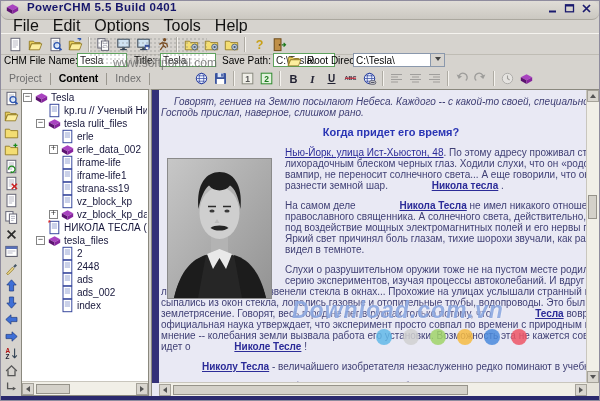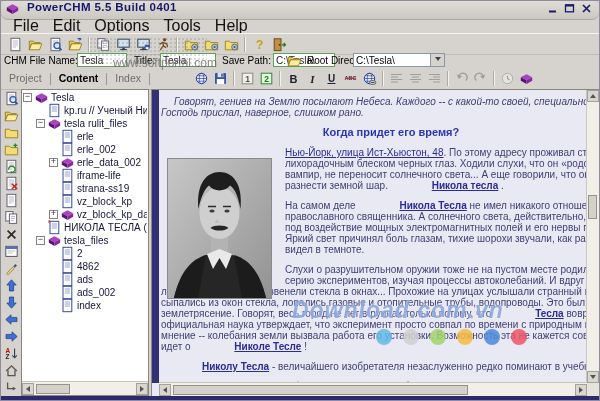--- a/index.html
+++ b/index.html
@@ -490,33 +490,33 @@
             </svg></span><span>kp.ru // Ученый Нико</span></div>
         <div class="trow"><span class="dspace"></span><span class="toggle">−</span><span class="ticon"><svg viewBox="0 0 15 15" width="15" height="15">
               <path d="M1.8 6.2 7.6 3.2 13.2 6.2 7.5 9.2Z" fill="#a943c0"></path>
               <path d="M1.8 6.2 7.5 9.2V13L1.8 9.8Z" fill="#5c1370"></path>
               <path d="M13.2 6.2 7.5 9.2V13L13.2 9.8Z" fill="#87259e"></path>
             </svg></span><span>tesla rulit_files</span></div>
         <div class="trow"><span class="dspace"></span><span class="dspace"></span><span class="tspace"></span><span class="ticon"><svg viewBox="0 0 15 15" width="15" height="15">
               <rect x="3" y="1.3" width="8.8" height="12.4" fill="#fff" stroke="#3a4a9e"></rect>
               <path d="M4.8 4h5.2M4.8 6h5.2M4.8 8h5.2" stroke="#7a8ac8" stroke-width=".8" fill="none"></path>
             </svg></span><span>erle</span></div>
-        <div class="trow"><span class="dspace"></span><span class="dspace"></span><span class="tspace"></span><span class="ticon"><svg viewBox="0 0 15 15" width="15" height="15">
-              <rect x="3" y="1.3" width="8.8" height="12.4" fill="#fff" stroke="#3a4a9e"></rect>
-              <path d="M4.8 4h5.2M4.8 6h5.2M4.8 8h5.2" stroke="#7a8ac8" stroke-width=".8" fill="none"></path>
-            </svg></span><span>erle_002</span></div>
         <div class="trow"><span class="dspace"></span><span class="dspace"></span><span class="toggle">+</span><span class="ticon"><svg viewBox="0 0 15 15" width="15" height="15">
               <path d="M1.8 6.2 7.6 3.2 13.2 6.2 7.5 9.2Z" fill="#a943c0"></path>
               <path d="M1.8 6.2 7.5 9.2V13L1.8 9.8Z" fill="#5c1370"></path>
               <path d="M13.2 6.2 7.5 9.2V13L13.2 9.8Z" fill="#87259e"></path>
             </svg></span><span>erle_data_002</span></div>
         <div class="trow"><span class="dspace"></span><span class="dspace"></span><span class="tspace"></span><span class="ticon"><svg viewBox="0 0 15 15" width="15" height="15">
               <rect x="3" y="1.3" width="8.8" height="12.4" fill="#fff" stroke="#3a4a9e"></rect>
               <path d="M4.8 4h5.2M4.8 6h5.2M4.8 8h5.2" stroke="#7a8ac8" stroke-width=".8" fill="none"></path>
             </svg></span><span>iframe-life</span></div>
+        <div class="trow"><span class="dspace"></span><span class="dspace"></span><span class="tspace"></span><span class="ticon"><svg viewBox="0 0 15 15" width="15" height="15">
+              <rect x="3" y="1.3" width="8.8" height="12.4" fill="#fff" stroke="#3a4a9e"></rect>
+              <path d="M4.8 4h5.2M4.8 6h5.2M4.8 8h5.2" stroke="#7a8ac8" stroke-width=".8" fill="none"></path>
+            </svg></span><span>iframe-life1</span></div>
         <div class="trow"><span class="dspace"></span><span class="dspace"></span><span class="tspace"></span><span class="ticon"><svg viewBox="0 0 15 15" width="15" height="15">
               <rect x="3" y="1.3" width="8.8" height="12.4" fill="#fff" stroke="#3a4a9e"></rect>
               <path d="M4.8 4h5.2M4.8 6h5.2M4.8 8h5.2" stroke="#7a8ac8" stroke-width=".8" fill="none"></path>
             </svg></span><span>strana-ss19</span></div>
         <div class="trow"><span class="dspace"></span><span class="dspace"></span><span class="tspace"></span><span class="ticon"><svg viewBox="0 0 15 15" width="15" height="15">
               <rect x="3" y="1.3" width="8.8" height="12.4" fill="#fff" stroke="#3a4a9e"></rect>
               <path d="M4.8 4h5.2M4.8 6h5.2M4.8 8h5.2" stroke="#7a8ac8" stroke-width=".8" fill="none"></path>
             </svg></span><span>vz_block_kp</span></div>
         <div class="trow"><span class="dspace"></span><span class="dspace"></span><span class="toggle">+</span><span class="ticon"><svg viewBox="0 0 15 15" width="15" height="15">
               <path d="M1.8 6.2 7.6 3.2 13.2 6.2 7.5 9.2Z" fill="#a943c0"></path>
@@ -533,21 +533,21 @@
               <path d="M1.8 6.2 7.5 9.2V13L1.8 9.8Z" fill="#5c1370"></path>
               <path d="M13.2 6.2 7.5 9.2V13L13.2 9.8Z" fill="#87259e"></path>
             </svg></span><span>tesla_files</span></div>
         <div class="trow"><span class="dspace"></span><span class="dspace"></span><span class="tspace"></span><span class="ticon"><svg viewBox="0 0 15 15" width="15" height="15">
               <rect x="3" y="1.3" width="8.8" height="12.4" fill="#fff" stroke="#3a4a9e"></rect>
               <path d="M4.8 4h5.2M4.8 6h5.2M4.8 8h5.2" stroke="#7a8ac8" stroke-width=".8" fill="none"></path>
             </svg></span><span>2</span></div>
         <div class="trow"><span class="dspace"></span><span class="dspace"></span><span class="tspace"></span><span class="ticon"><svg viewBox="0 0 15 15" width="15" height="15">
               <rect x="3" y="1.3" width="8.8" height="12.4" fill="#fff" stroke="#3a4a9e"></rect>
               <path d="M4.8 4h5.2M4.8 6h5.2M4.8 8h5.2" stroke="#7a8ac8" stroke-width=".8" fill="none"></path>
-            </svg></span><span>4862</span></div>
+            </svg></span><span>2448</span></div>
         <div class="trow"><span class="dspace"></span><span class="dspace"></span><span class="tspace"></span><span class="ticon"><svg viewBox="0 0 15 15" width="15" height="15">
               <rect x="3" y="1.3" width="8.8" height="12.4" fill="#fff" stroke="#3a4a9e"></rect>
               <path d="M4.8 4h5.2M4.8 6h5.2M4.8 8h5.2" stroke="#7a8ac8" stroke-width=".8" fill="none"></path>
             </svg></span><span>ads</span></div>
         <div class="trow"><span class="dspace"></span><span class="dspace"></span><span class="tspace"></span><span class="ticon"><svg viewBox="0 0 15 15" width="15" height="15">
               <rect x="3" y="1.3" width="8.8" height="12.4" fill="#fff" stroke="#3a4a9e"></rect>
               <path d="M4.8 4h5.2M4.8 6h5.2M4.8 8h5.2" stroke="#7a8ac8" stroke-width=".8" fill="none"></path>
             </svg></span><span>ads_002</span></div>
         <div class="trow"><span class="dspace"></span><span class="dspace"></span><span class="tspace"></span><span class="ticon"><svg viewBox="0 0 15 15" width="15" height="15">
               <rect x="3" y="1.3" width="8.8" height="12.4" fill="#fff" stroke="#3a4a9e"></rect>

